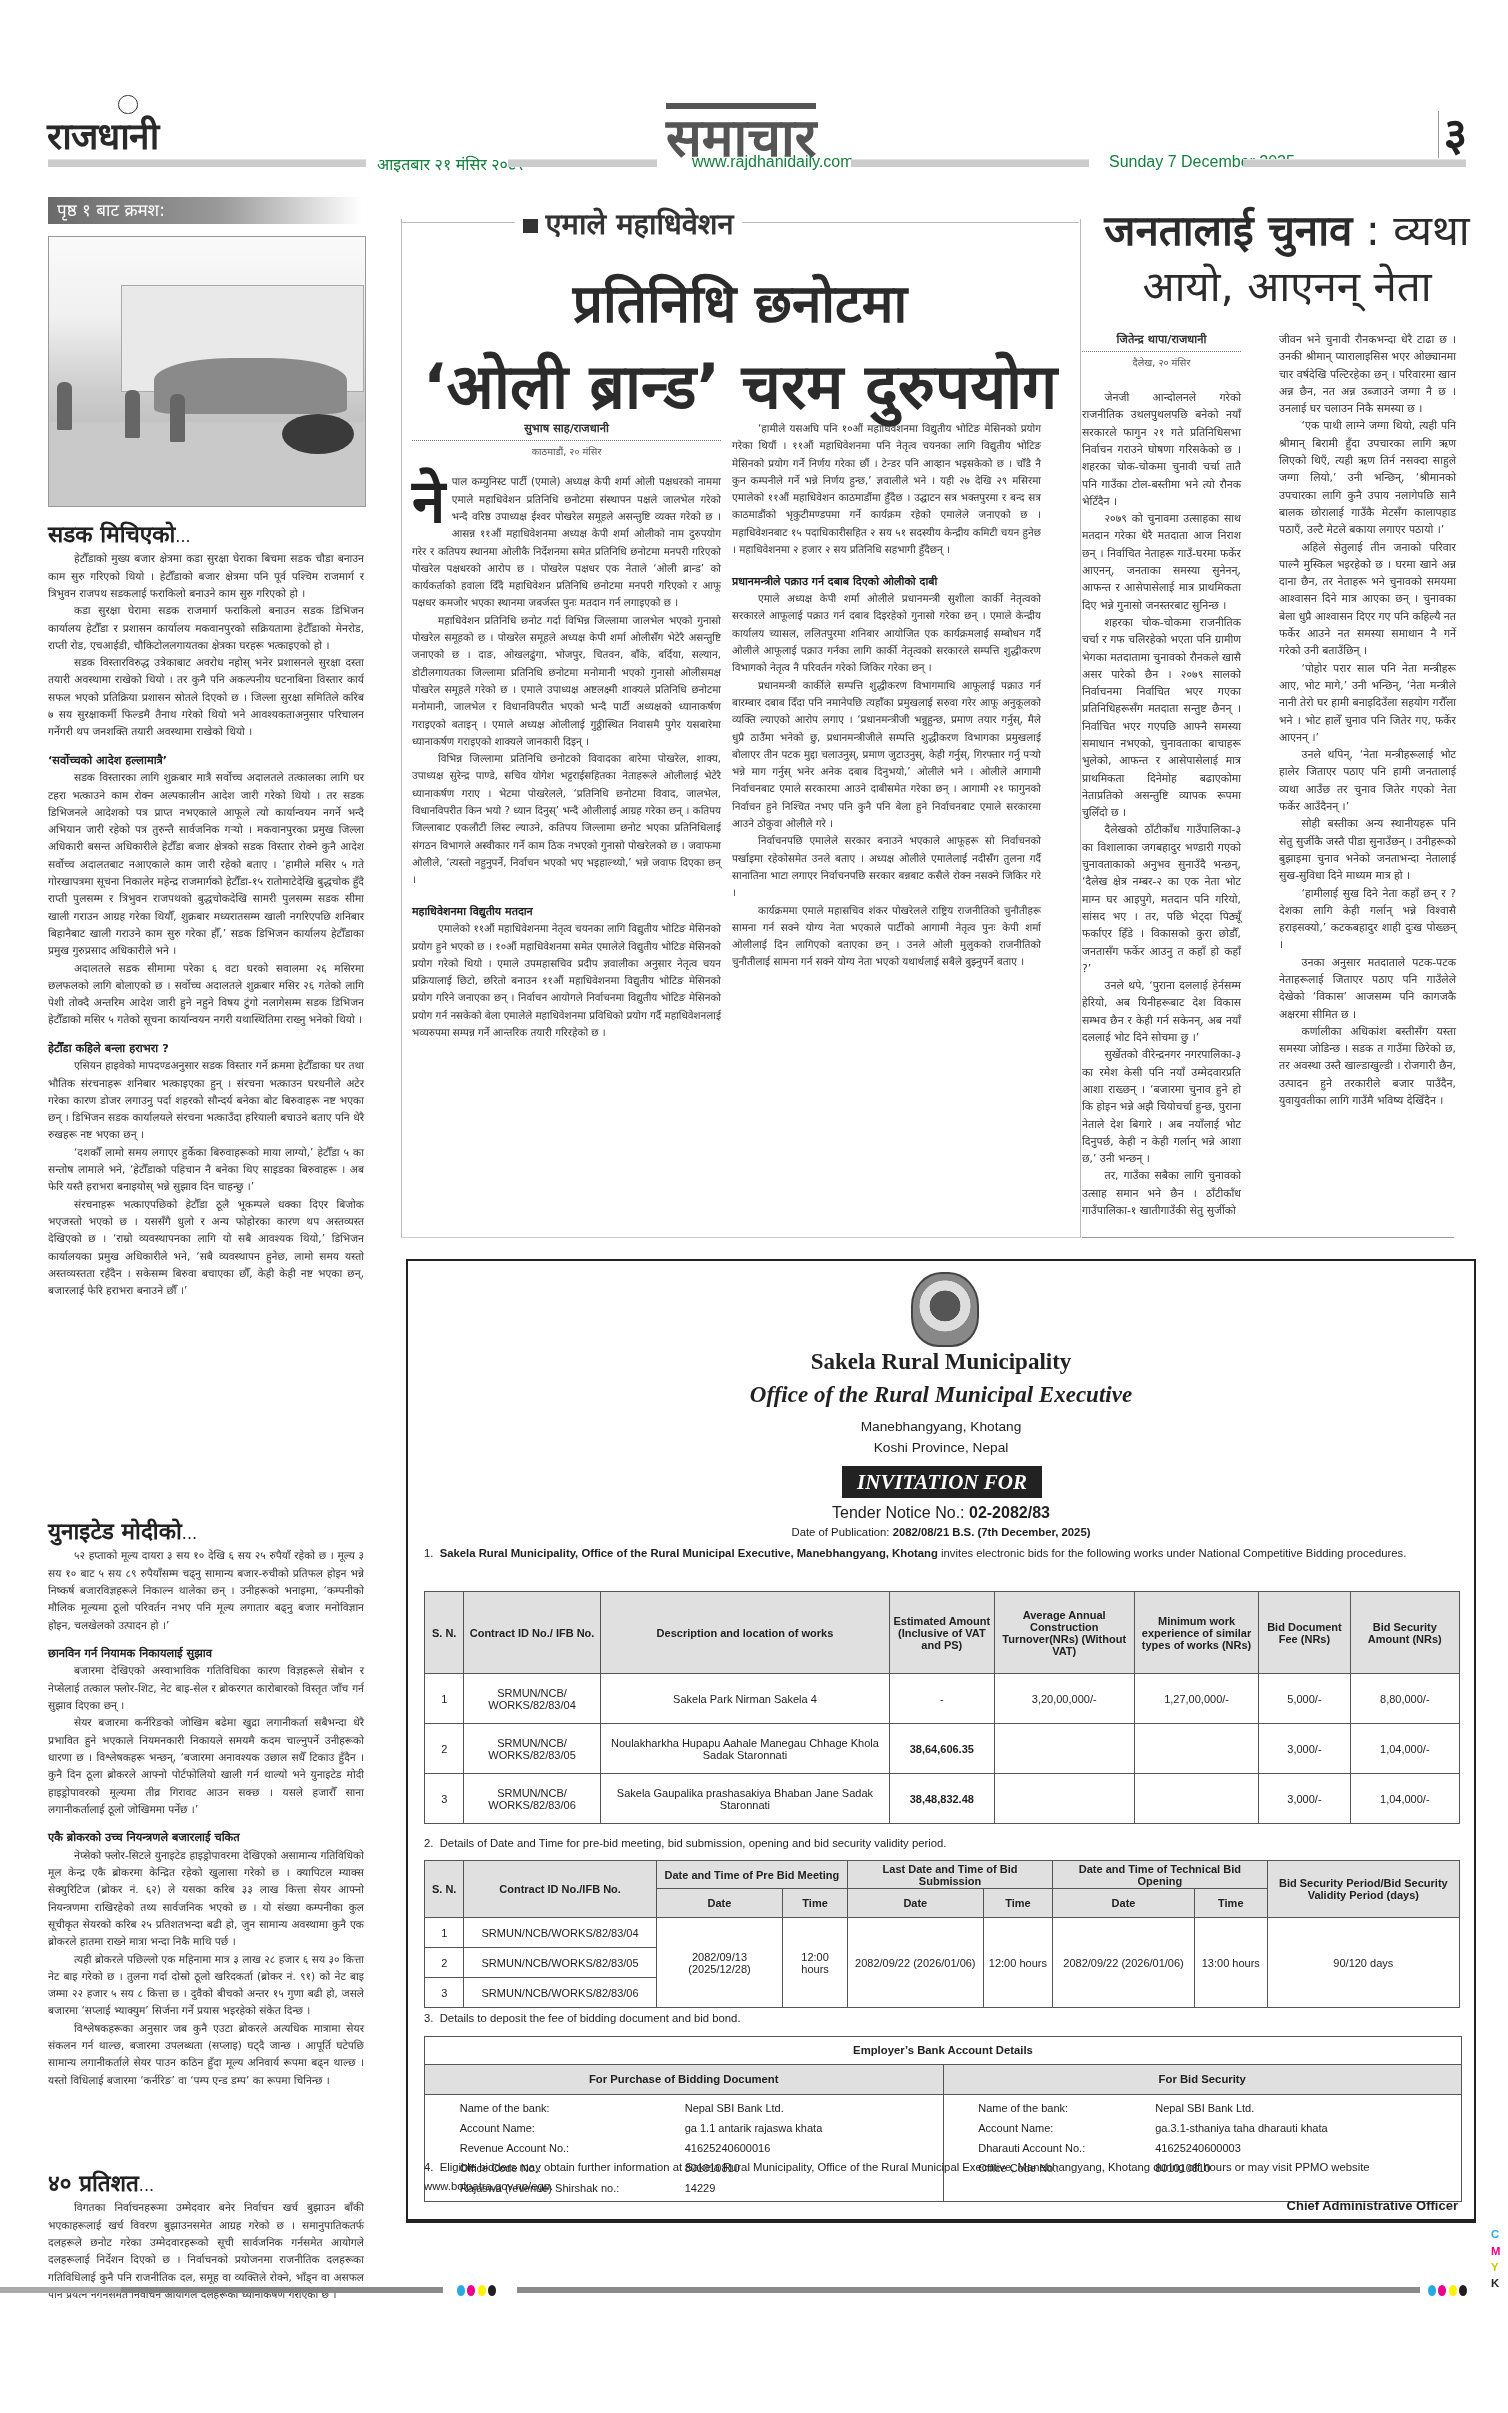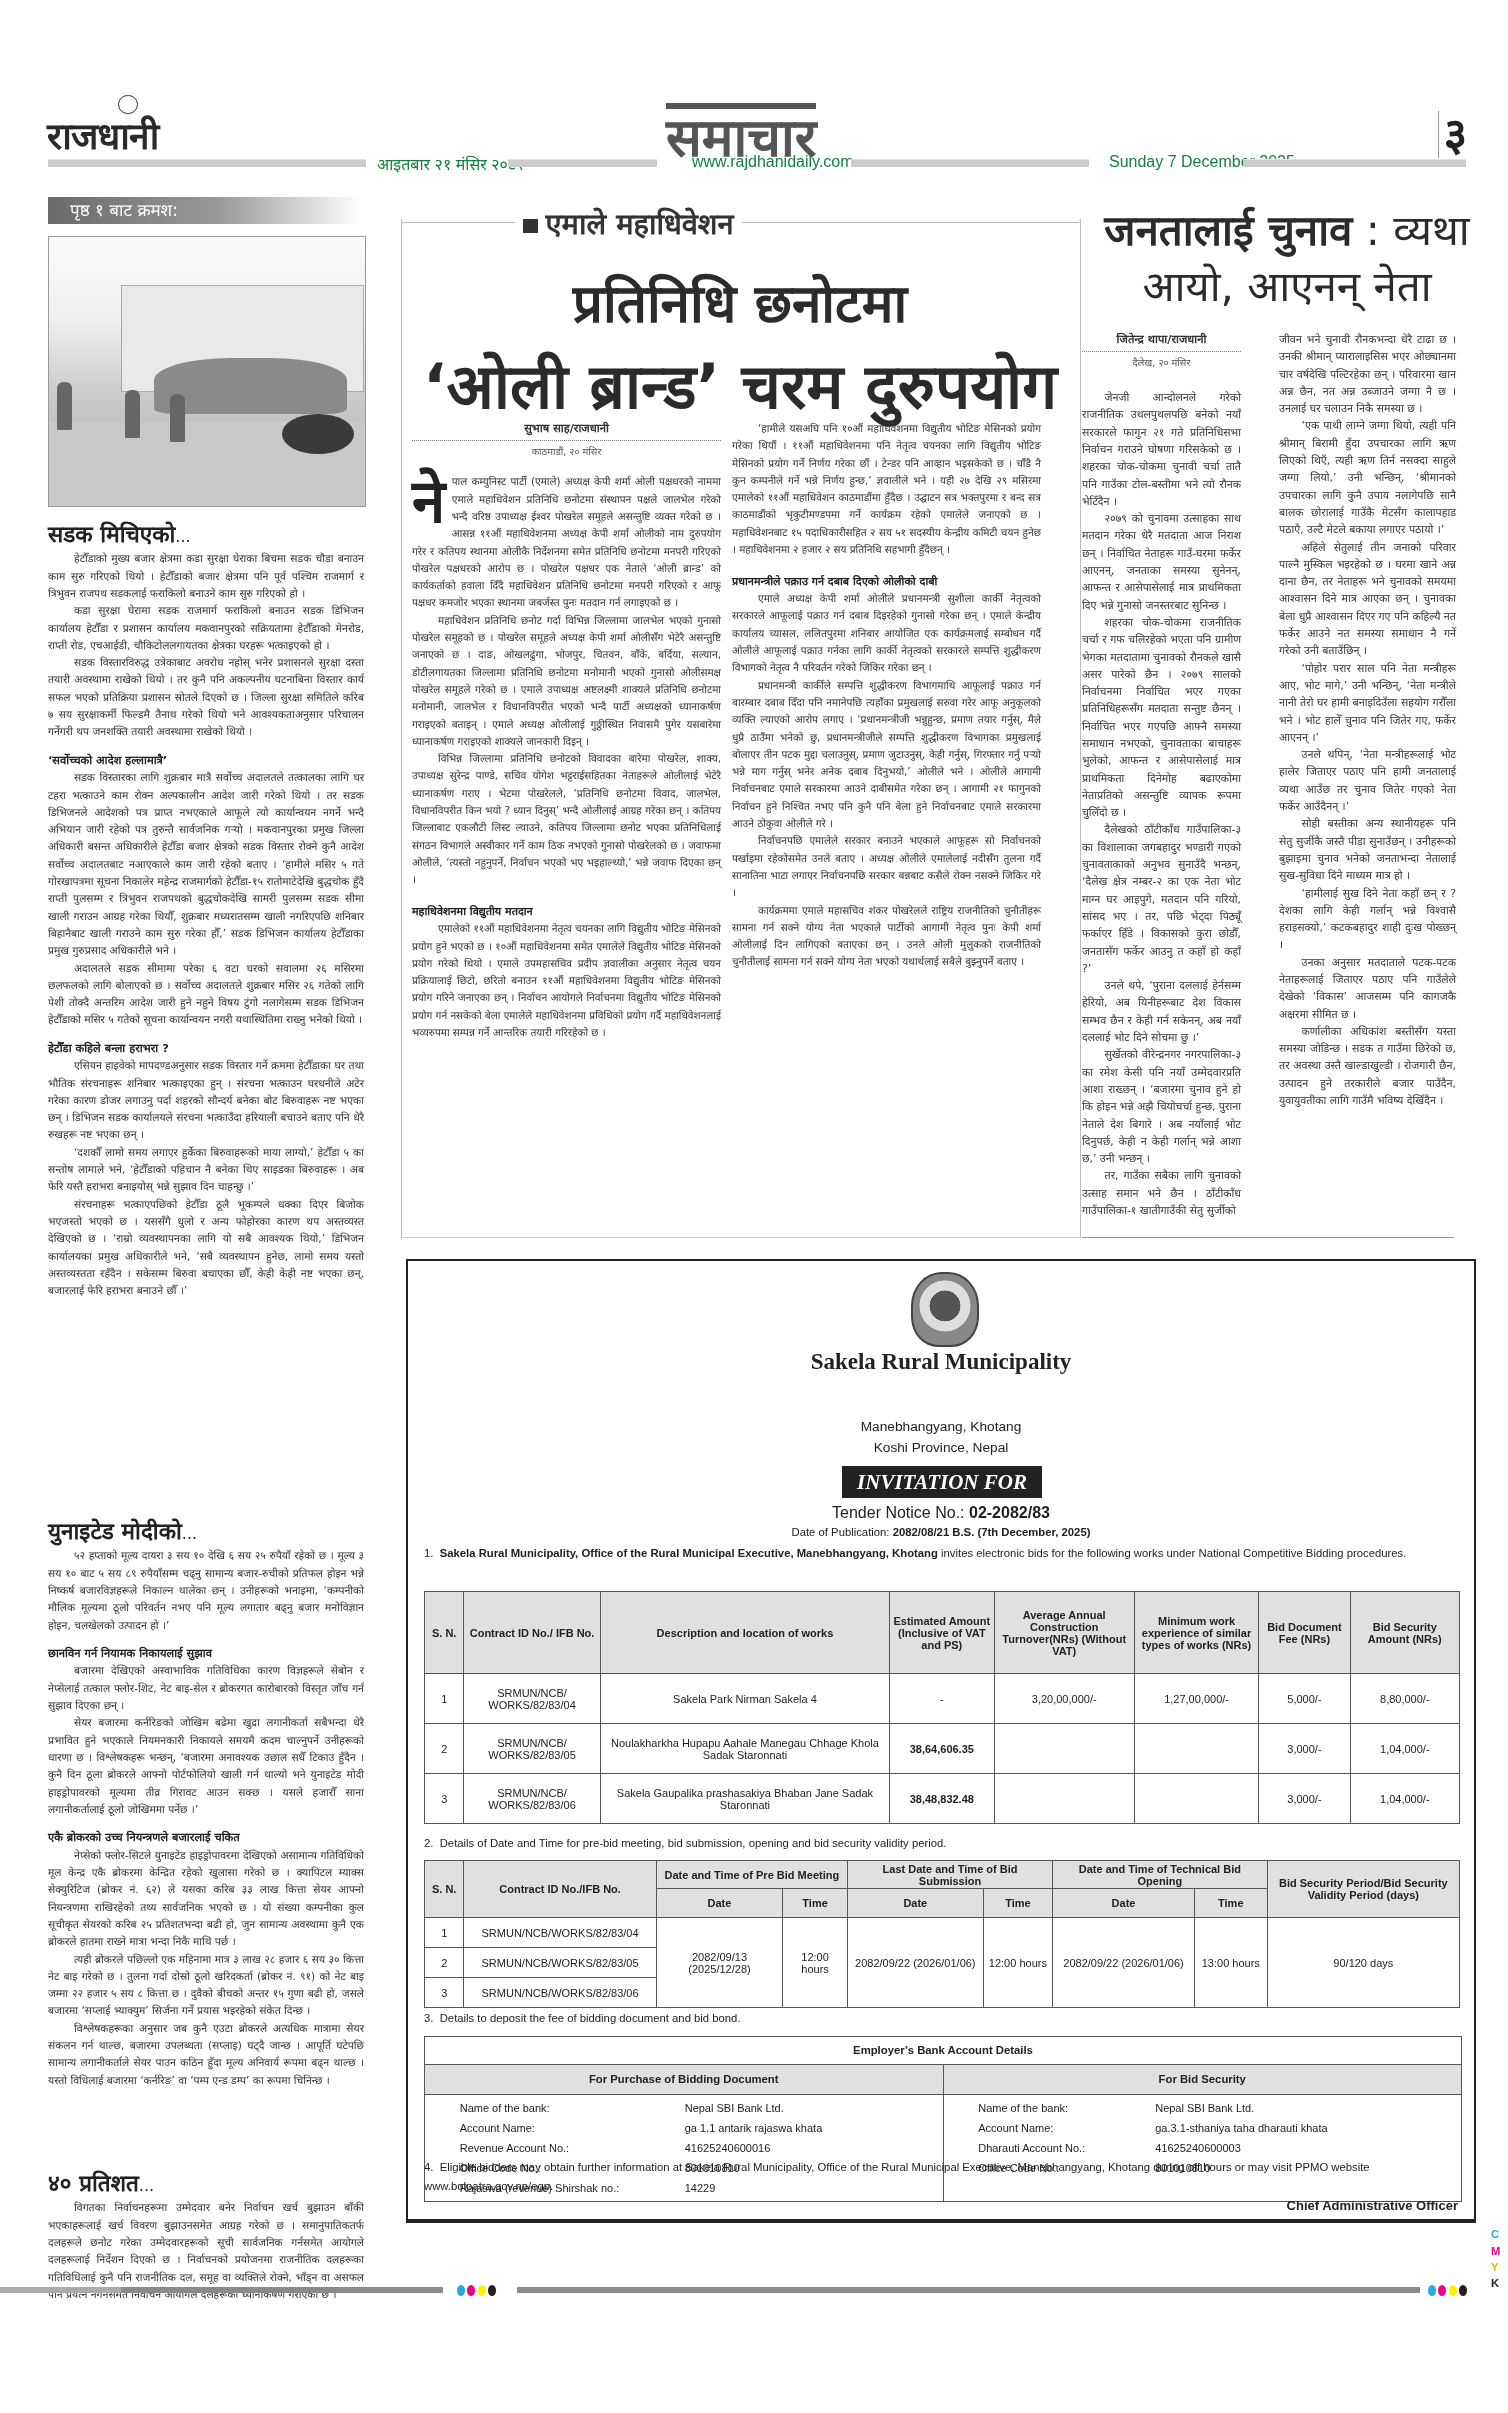--- a/index.html
+++ b/index.html
@@ -6,21 +6,21 @@
   body{width:1508px;height:2413px;position:relative;overflow:hidden;color:#222;font-family:"DejaVu Sans",sans-serif;}
   .abs{position:absolute;}
   
   .masthead-logo{left:47px;top:109px;font-size:37px;font-weight:bold;color:#2a2a2a;letter-spacing:-0.8px;}
   .masthead-logo .emblem{display:inline-block;width:17.7px;height:17.7px;border:1.6px solid #333;border-radius:50%;position:absolute;left:71px;top:-14.5px;}
   .section-title{left:666px;top:103px;font-size:53px;font-weight:bold;color:#555;border-top:6.4px solid #555;line-height:1;padding-top:1.6px;}
   .page-num{left:1438px;top:111px;font-size:45px;font-weight:bold;color:#222;border-left:1.6px solid #999;padding-left:4.8px;line-height:1.05;}
   .hdr-bar{top:159px;height:7.2px;background:#ccc;border-top:1.6px solid #e2e2e2;}
   .hdr-text{top:153px;font-size:16px;color:#15803d;font-family:"Liberation Sans",sans-serif;}
   
-  .lc-banner{left:48px;top:197px;width:314px;height:27px;background:linear-gradient(90deg,#6a6a6a 0%,#9a9a9a 55%,#fff 100%);color:#fff;font-size:17px;padding-left:22px;box-sizing:border-box;line-height:27px;}
+  .lc-banner{left:48px;top:197px;width:314px;height:27px;background:linear-gradient(90deg,#6a6a6a 0%,#9a9a9a 55%,#fff 100%);color:#fff;font-size:17px;padding-left:9px;box-sizing:border-box;line-height:27px;}
   .lc-photo{left:48px;top:236px;width:316px;height:269px;border:0.8px solid #999;background:linear-gradient(180deg,#fafafa 0%,#f0f0f0 30%,#cfcfcf 55%,#bdbdbd 75%,#d4d4d4 100%);overflow:hidden;}
   .lc-photo .bldg{position:absolute;left:72px;top:48px;width:241px;height:105px;background:#e9e9e9;border:0.8px solid #aaa;}
   .lc-photo .rubble{position:absolute;left:105px;top:121px;width:193px;height:56px;background:#8a8a8a;border-radius:40% 40% 10% 10%;}
   .lc-photo .road{position:absolute;left:0;top:185px;width:100%;height:84px;background:#c9c9c9;}
   .lc-photo .bike{position:absolute;left:233px;top:177px;width:72px;height:40px;border-radius:50%;background:#3a3a3a;}
   .lc-photo .person{position:absolute;width:14.5px;height:48px;background:#666;border-radius:6.4px 6.4px 1.6px 1.6px;}
   .lc-col{left:48px;width:316px;font-size:10.6px;line-height:17.3px;text-align:justify;color:#333;}
   .lc-col p{margin:0;text-indent:26px;}
   .lc-col .kicker{font-size:22.5px;font-weight:bold;line-height:27px;margin:6.4px 0 0 0;color:#222;}
   .lc-col .kicker span.dots{font-weight:normal;font-size:16px;}
@@ -191,20 +191,21 @@
   <p>सोही बस्तीका अन्य स्थानीयहरू पनि सेतु सुर्जीकै जस्तै पीडा सुनाउँछन् । उनीहरूको बुझाइमा चुनाव भनेको जनताभन्दा नेतालाई सुख-सुविधा दिने माध्यम मात्र हो ।</p>
   <p>‘हामीलाई सुख दिने नेता कहाँ छन् र ? देशका लागि केही गर्लान् भन्ने विश्वासै हराइसक्यो,’ कटकबहादुर शाही दुःख पोख्छन् ।</p>
   <p>उनका अनुसार मतदाताले पटक-पटक नेताहरूलाई जिताएर पठाए पनि गाउँलेले देखेको ‘विकास’ आजसम्म पनि कागजकै अक्षरमा सीमित छ ।</p>
   <p>कर्णालीका अधिकांश बस्तीसँग यस्ता समस्या जोडिन्छ । सडक त गाउँमा छिरेको छ, तर अवस्था उस्तै खाल्डाखुल्डी । रोजगारी छैन, उत्पादन हुने तरकारीले बजार पाउँदैन, युवायुवतीका लागि गाउँमै भविष्य देखिँदैन ।</p>
 </div>
 <div class="abs r-bottom-rule"></div>
 
 <div class="abs ad">
   <div class="emblem"></div>
   <div class="org1">Sakela Rural Municipality</div>
+  <div class="org2">Office of the Rural Municipal Executive</div>
   <div class="loc" style="top:158px;">Manebhangyang, Khotang</div>
   <div class="loc" style="top:179px;">Koshi Province, Nepal</div>
   <div class="ifb">INVITATION FOR BIDS</div>
   <div class="tender"><span>Tender Notice No.: </span><b>02-2082/83</b></div>
   <div class="pubdate"><span>Date of Publication: </span><b>2082/08/21 B.S. (7th December, 2025)</b></div>
 
   <div class="para" style="top:283px;"><span>1.&nbsp;&nbsp;</span><b>Sakela Rural Municipality, Office of the Rural Municipal Executive, Manebhangyang, Khotang</b><span> invites electronic bids for the following works under National Competitive Bidding procedures.</span></div>
 
   <table style="top:330px;">
     <thead>

